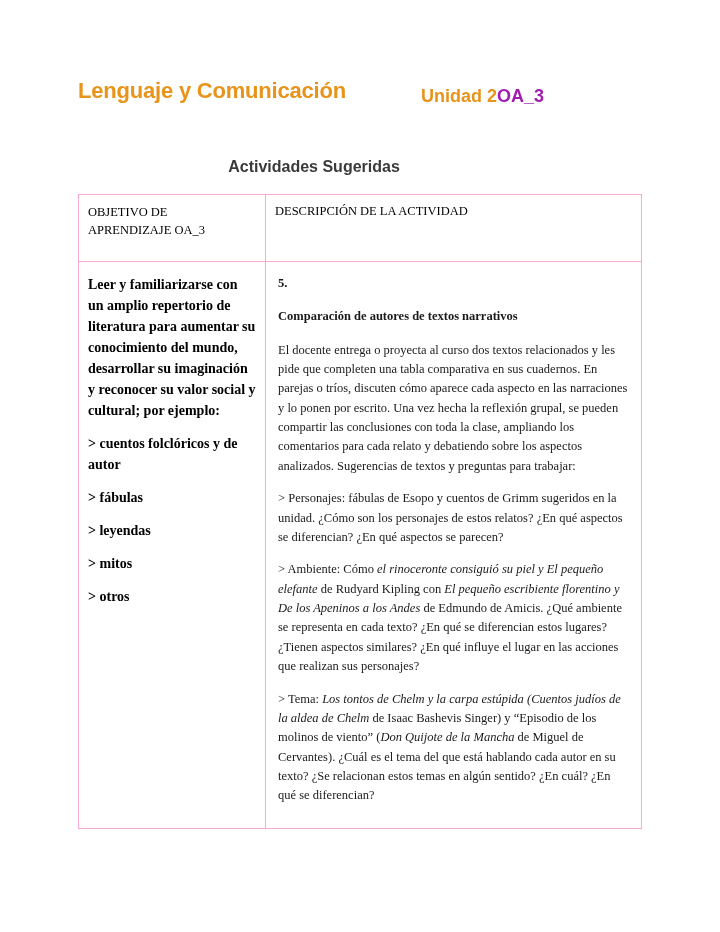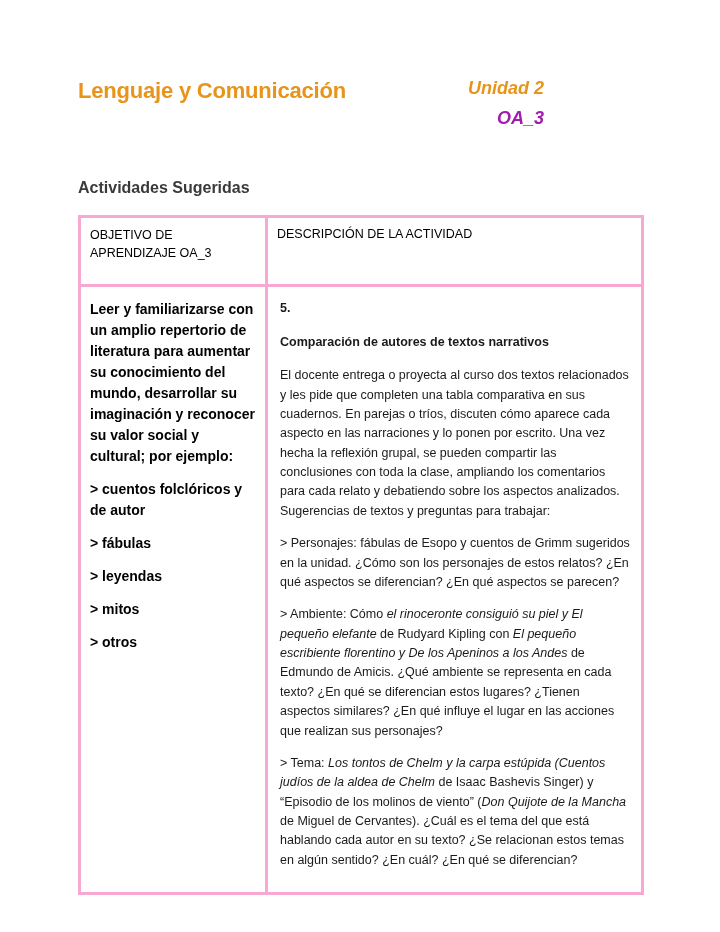--- a/index.html
+++ b/index.html
@@ -42,57 +42,57 @@
   }
   .grade {
     color: #000000;
     font-size: 17px;
     font-weight: bold;
     line-height: 1.2;
     margin-top: 4px;
   }
   .header-right {
     display: flex;
-    flex-direction: column;
+    flex-direction: row;
     align-items: flex-end;
     padding-right: 6px;
-    font-style: italic;
   }
   .unit {
     color: #E8941A;
     font-size: 18px;
     font-weight: bold;
     line-height: 1.2;
   }
   .oa {
     color: #a21caf;
     font-size: 18px;
     font-weight: bold;
     line-height: 1.2;
     margin-top: 8px;
   }
   
   .doc-title {
-    text-align: left;
+    text-align: center;
     font-size: 16px;
     font-weight: bold;
     color: #3a3a3a;
     margin-top: 50px;
   }
   
   table.activity {
     margin-top: 18px;
     border-collapse: collapse;
     width: 563px;
     table-layout: fixed;
   }
   table.activity td {
-    border: 3px solid #f9a8d4;
+    border: 1px solid #f9a8d4;
     vertical-align: top;
     padding: 8px 9px 22px 9px;
+    font-family: Liberation Serif, serif;
   }
   .col-a { width: 187px; }
   .col-b { width: 376px; }
 
   .th-left {
     font-size: 12.5px;
     font-weight: normal;
     line-height: 1.45;
     color: #000;
   }

